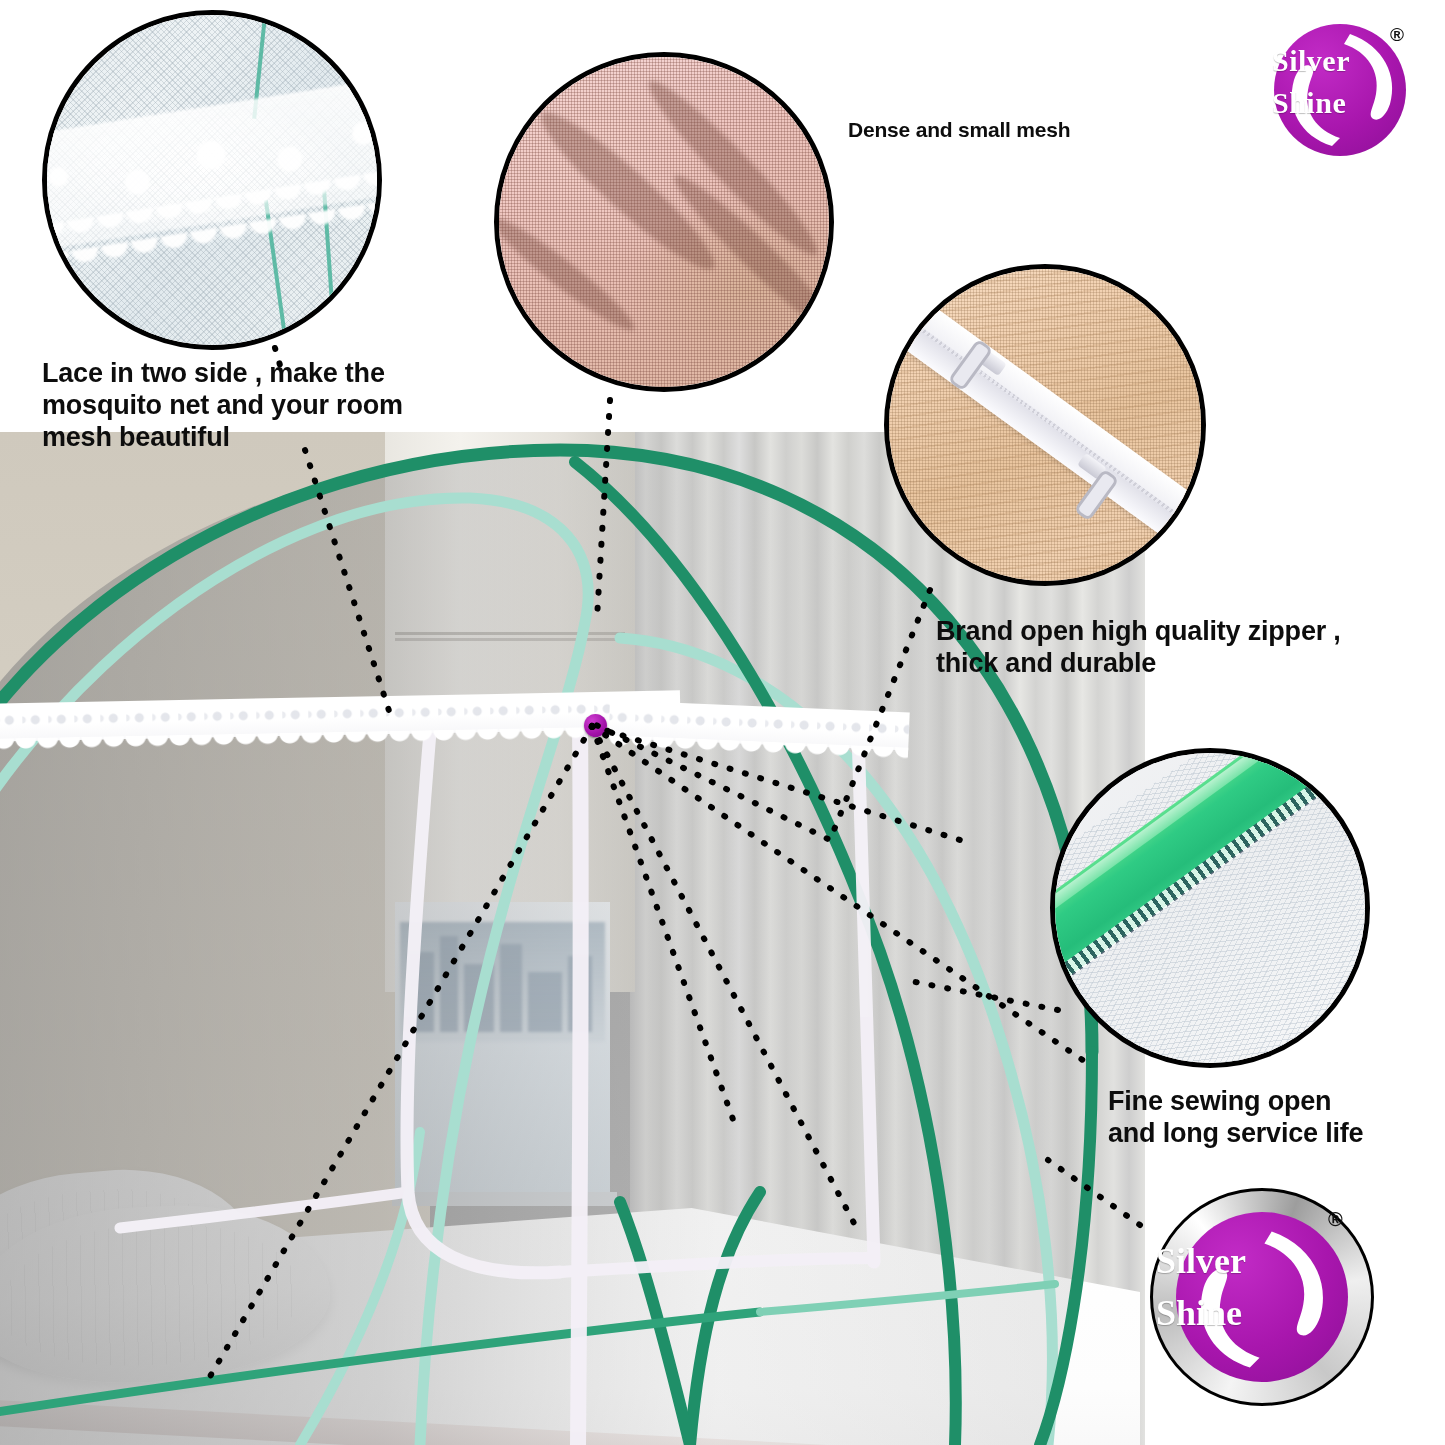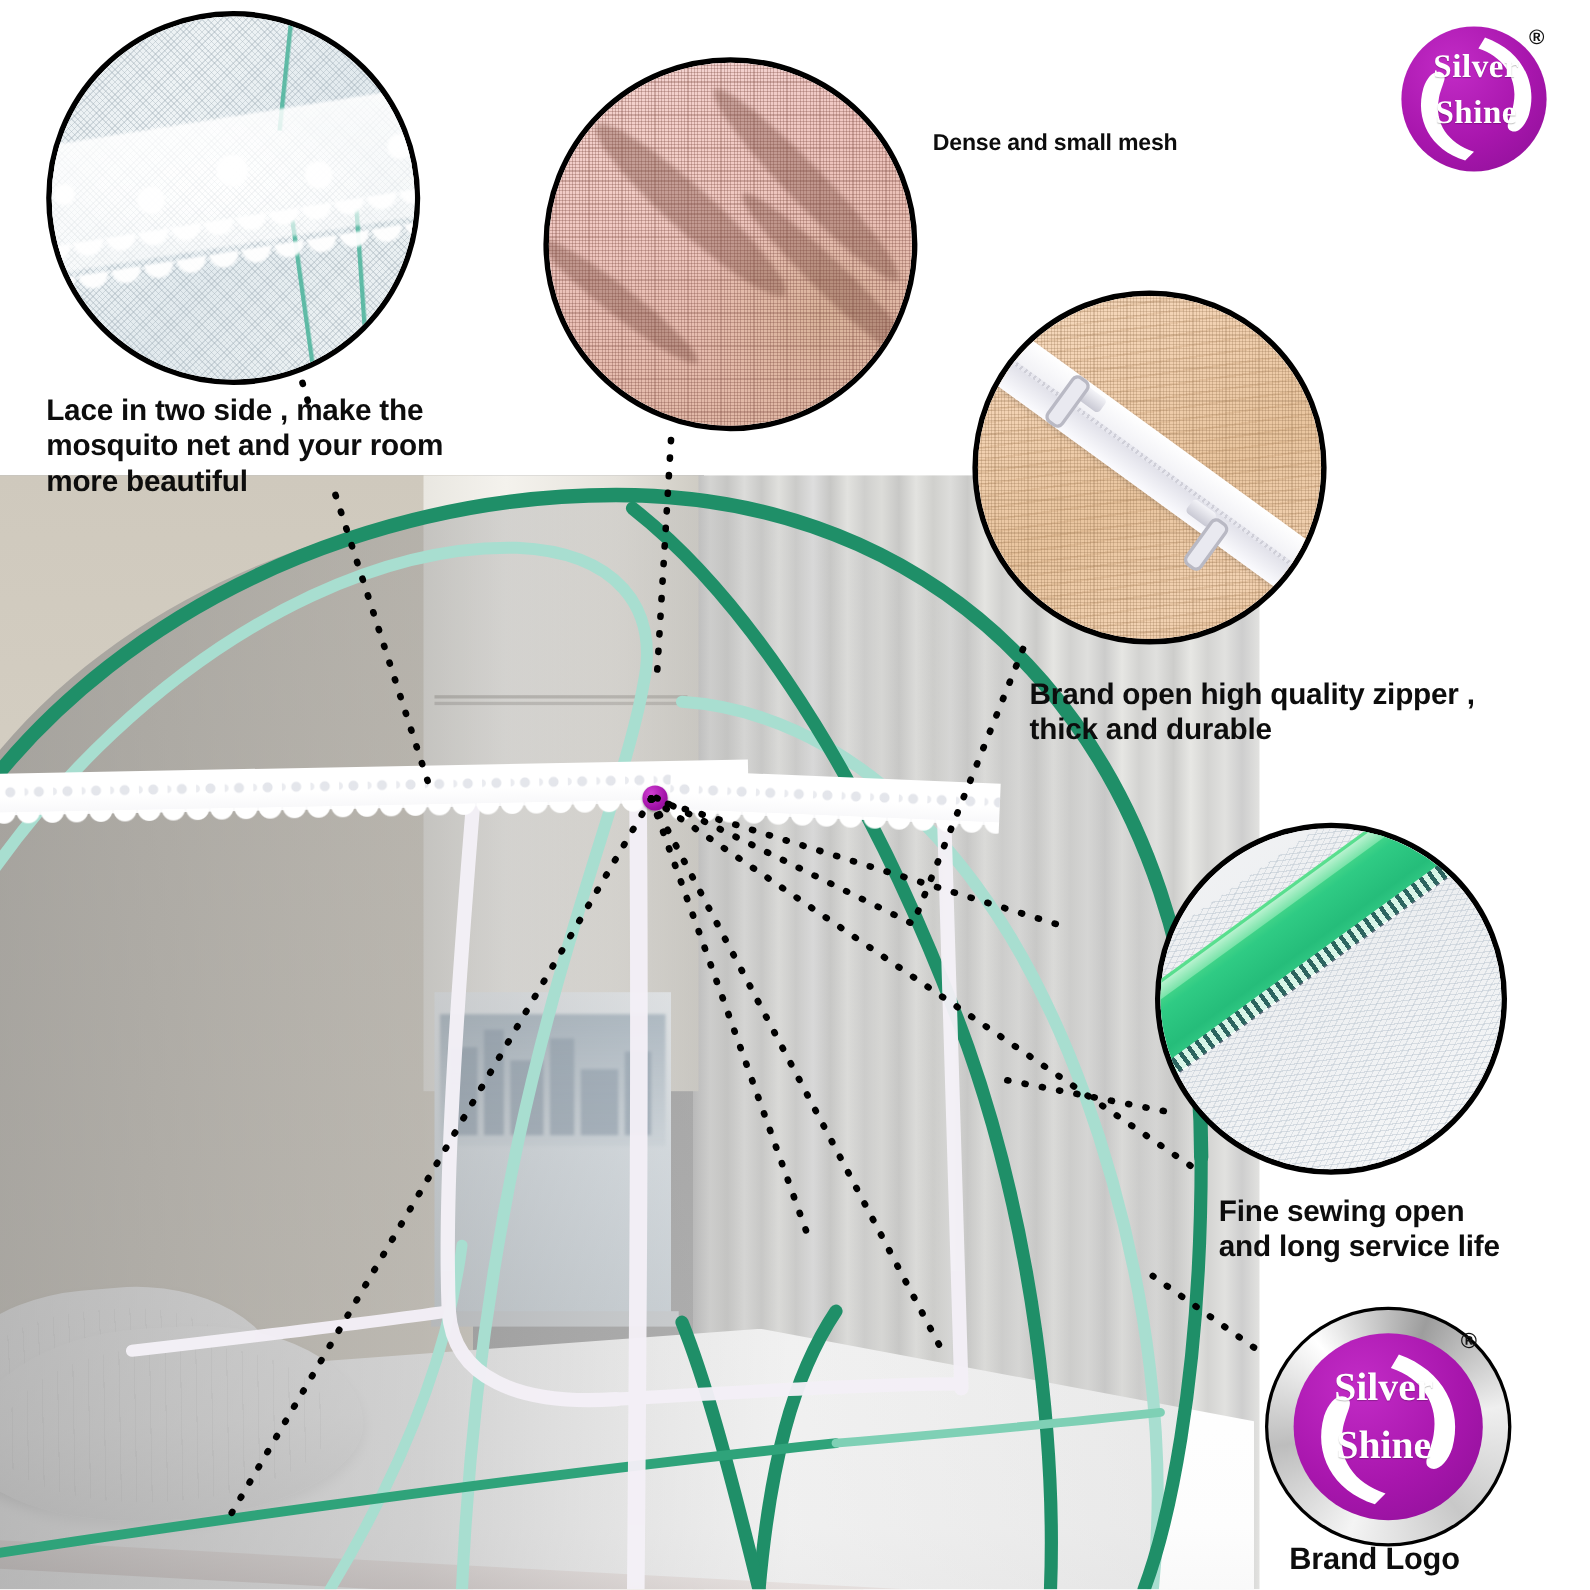--- a/index.html
+++ b/index.html
@@ -132,21 +132,21 @@
   .logo-ring{
     position:absolute;inset:0;border-radius:50%;
     background:conic-gradient(from 200deg,#f4f4f4,#bdbdbd,#ffffff,#9d9d9d,#efefef,#c8c8c8,#f4f4f4);
     border:3px solid #000;box-sizing:border-box;
   }
   .logo-disc{
     position:absolute;border-radius:50%;
     background:radial-gradient(circle at 35% 28%, #c22bc6 0%, #a816ad 55%, #8c0f96 100%);
   }
   .logo-text{
-    position:absolute;left:0;right:0;text-align:center;color:#fff;
+    position:absolute;left:0;right:0;text-align:left;color:#fff;
     font-family:"Liberation Serif",serif;font-weight:bold;
     text-shadow:0 1px 1px rgba(0,0,0,.25);
   }
   .logo-reg{position:absolute;color:#111;font-family:"Liberation Sans",sans-serif;}
 
   
   #photo{
     position:absolute;left:0;top:432px;width:1145px;height:1013px;overflow:hidden;
   }
   
@@ -343,31 +343,30 @@
     <div class="fill sew-bg">
       <div class="sew-white-mesh"></div>
       <div class="sew-tape" style="top:40px"></div>
       <div class="sew-tape-edge" style="top:36px"></div>
       <div class="sew-stitch" style="top:112px"></div>
     </div>
   </div>
 
   <div class="callout-text" style="left:42px;top:358px;width:420px;font-size:27px">Lace in two side , make the
 mosquito net and your room
-more beautiful</div>
+mesh beautiful</div>
 
   <div class="callout-text" style="left:848px;top:118px;width:400px;font-size:21px">Dense and small mesh</div>
 
   <div class="callout-text" style="left:936px;top:616px;width:490px;font-size:27px">Brand open high quality zipper ,
 thick and durable</div>
 
   <div class="callout-text" style="left:1108px;top:1086px;width:330px;font-size:27px">Fine sewing open
 and long service life</div>
 
-  <div class="callout-text" style="left:1172px;top:1400px;width:260px;font-size:28px">Brand Logo</div>
 
   <svg class="abs" style="left:0;top:0;width:1445px;height:1445px;pointer-events:none">
     <g stroke="#000" stroke-width="6" stroke-linecap="round" fill="none" stroke-dasharray="1 15">
 
       <path d="M 275,348 L 282,372"></path>
       <path d="M 305,450 L 392,720"></path>
 
       <path d="M 610,400 L 597,618"></path>
 
       <path d="M 930,590 L 830,840 L 590,722"></path>

